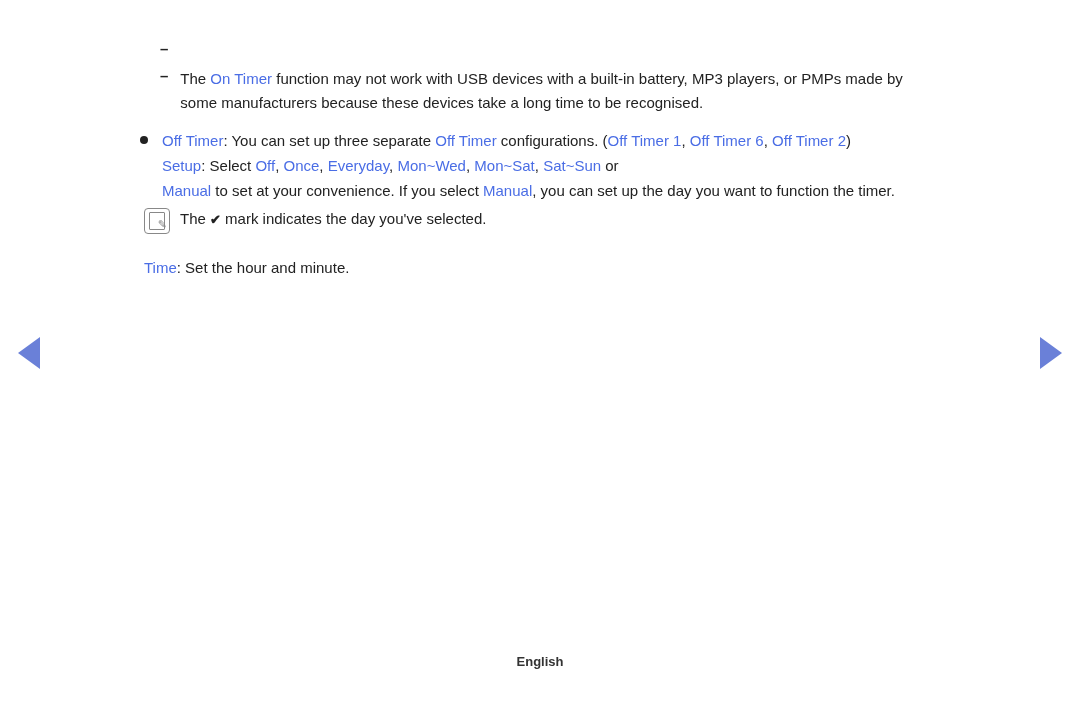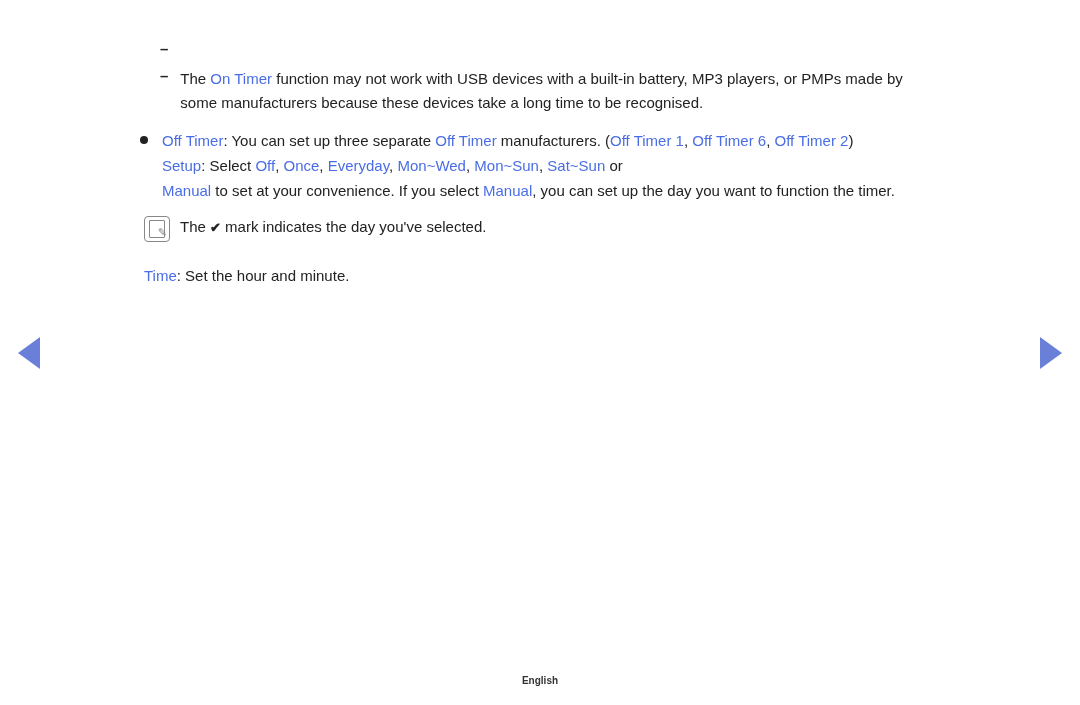--- a/index.html
+++ b/index.html
@@ -65,21 +65,21 @@
       flex: 1;
     }
 
     .blue {
       color: #4a6de5;
     }
 
     .note-box {
       display: flex;
       align-items: flex-start;
-      margin-top: 12px;
+      margin-top: 4px;
       padding-left: 4px;
     }
 
     .note-icon {
       width: 26px;
       height: 26px;
       border: 1.5px solid #888;
       border-radius: 4px;
       display: flex;
       align-items: center;
@@ -138,24 +138,24 @@
       width: 0;
       height: 0;
       border-top: 16px solid transparent;
       border-bottom: 16px solid transparent;
       border-left: 22px solid #6a80d8;
       cursor: pointer;
     }
 
     .footer-language {
       position: absolute;
-      bottom: 19px;
+      bottom: 36px;
       left: 50%;
       transform: translateX(-50%);
-      font-size: 10px;
+      font-size: 13px;
       font-weight: bold;
       color: #333;
     }
   </style>
 </head>
 <body>
 
 <div class="nav-left" title="Previous"></div>
 
 <div class="nav-right" title="Next"></div>
@@ -169,23 +169,23 @@
   <div class="dash-item">
     <span class="dash">–</span>
     <span class="dash-text">
       The <span class="blue">On Timer</span> function may not work with USB devices with a built-in battery, MP3 players, or PMPs made by some manufacturers because these devices take a long time to be recognised.
     </span>
   </div>
 
   <div class="bullet-item">
     <div class="bullet-dot"></div>
     <div class="bullet-text">
-      <span class="blue">Off Timer</span><span>: You can set up three separate </span><span class="blue">Off Timer</span><span> manufacturers. (</span><span class="blue">Off Timer 1</span><span>, </span><span class="blue">Off Timer 6</span><span>, </span><span class="blue">Off Timer 2</span><span>)</span>
+      <span class="blue">Off Timer</span><span>: You can set up three separate </span><span class="blue">Off Timer</span><span> configurations. (</span><span class="blue">Off Timer 1</span><span>, </span><span class="blue">Off Timer 6</span><span>, </span><span class="blue">Off Timer 2</span><span>)</span>
       <br>
-      <span class="blue">Setup</span><span>: Select </span><span class="blue">Off</span><span>, </span><span class="blue">Once</span><span>, </span><span class="blue">Everyday</span><span>, </span><span class="blue">Mon~Wed</span><span>, </span><span class="blue">Mon~Sun</span><span>, </span><span class="blue">Sat~Sun</span><span> or</span>
+      <span class="blue">Setup</span><span>: Select </span><span class="blue">Off</span><span>, </span><span class="blue">Once</span><span>, </span><span class="blue">Everyday</span><span>, </span><span class="blue">Mon~Wed</span><span>, </span><span class="blue">Mon~Sat</span><span>, </span><span class="blue">Sat~Sun</span><span> or</span>
       <br>
       <span class="blue">Manual</span><span> to set at your convenience. If you select </span><span class="blue">Manual</span><span>, you can set up the day you want to function the timer.</span>
     </div>
   </div>
 
   <div class="note-box">
     <div class="note-icon"></div>
     <span class="note-text">
       The <span class="checkmark">✔</span> mark indicates the day you've selected.
     </span>

